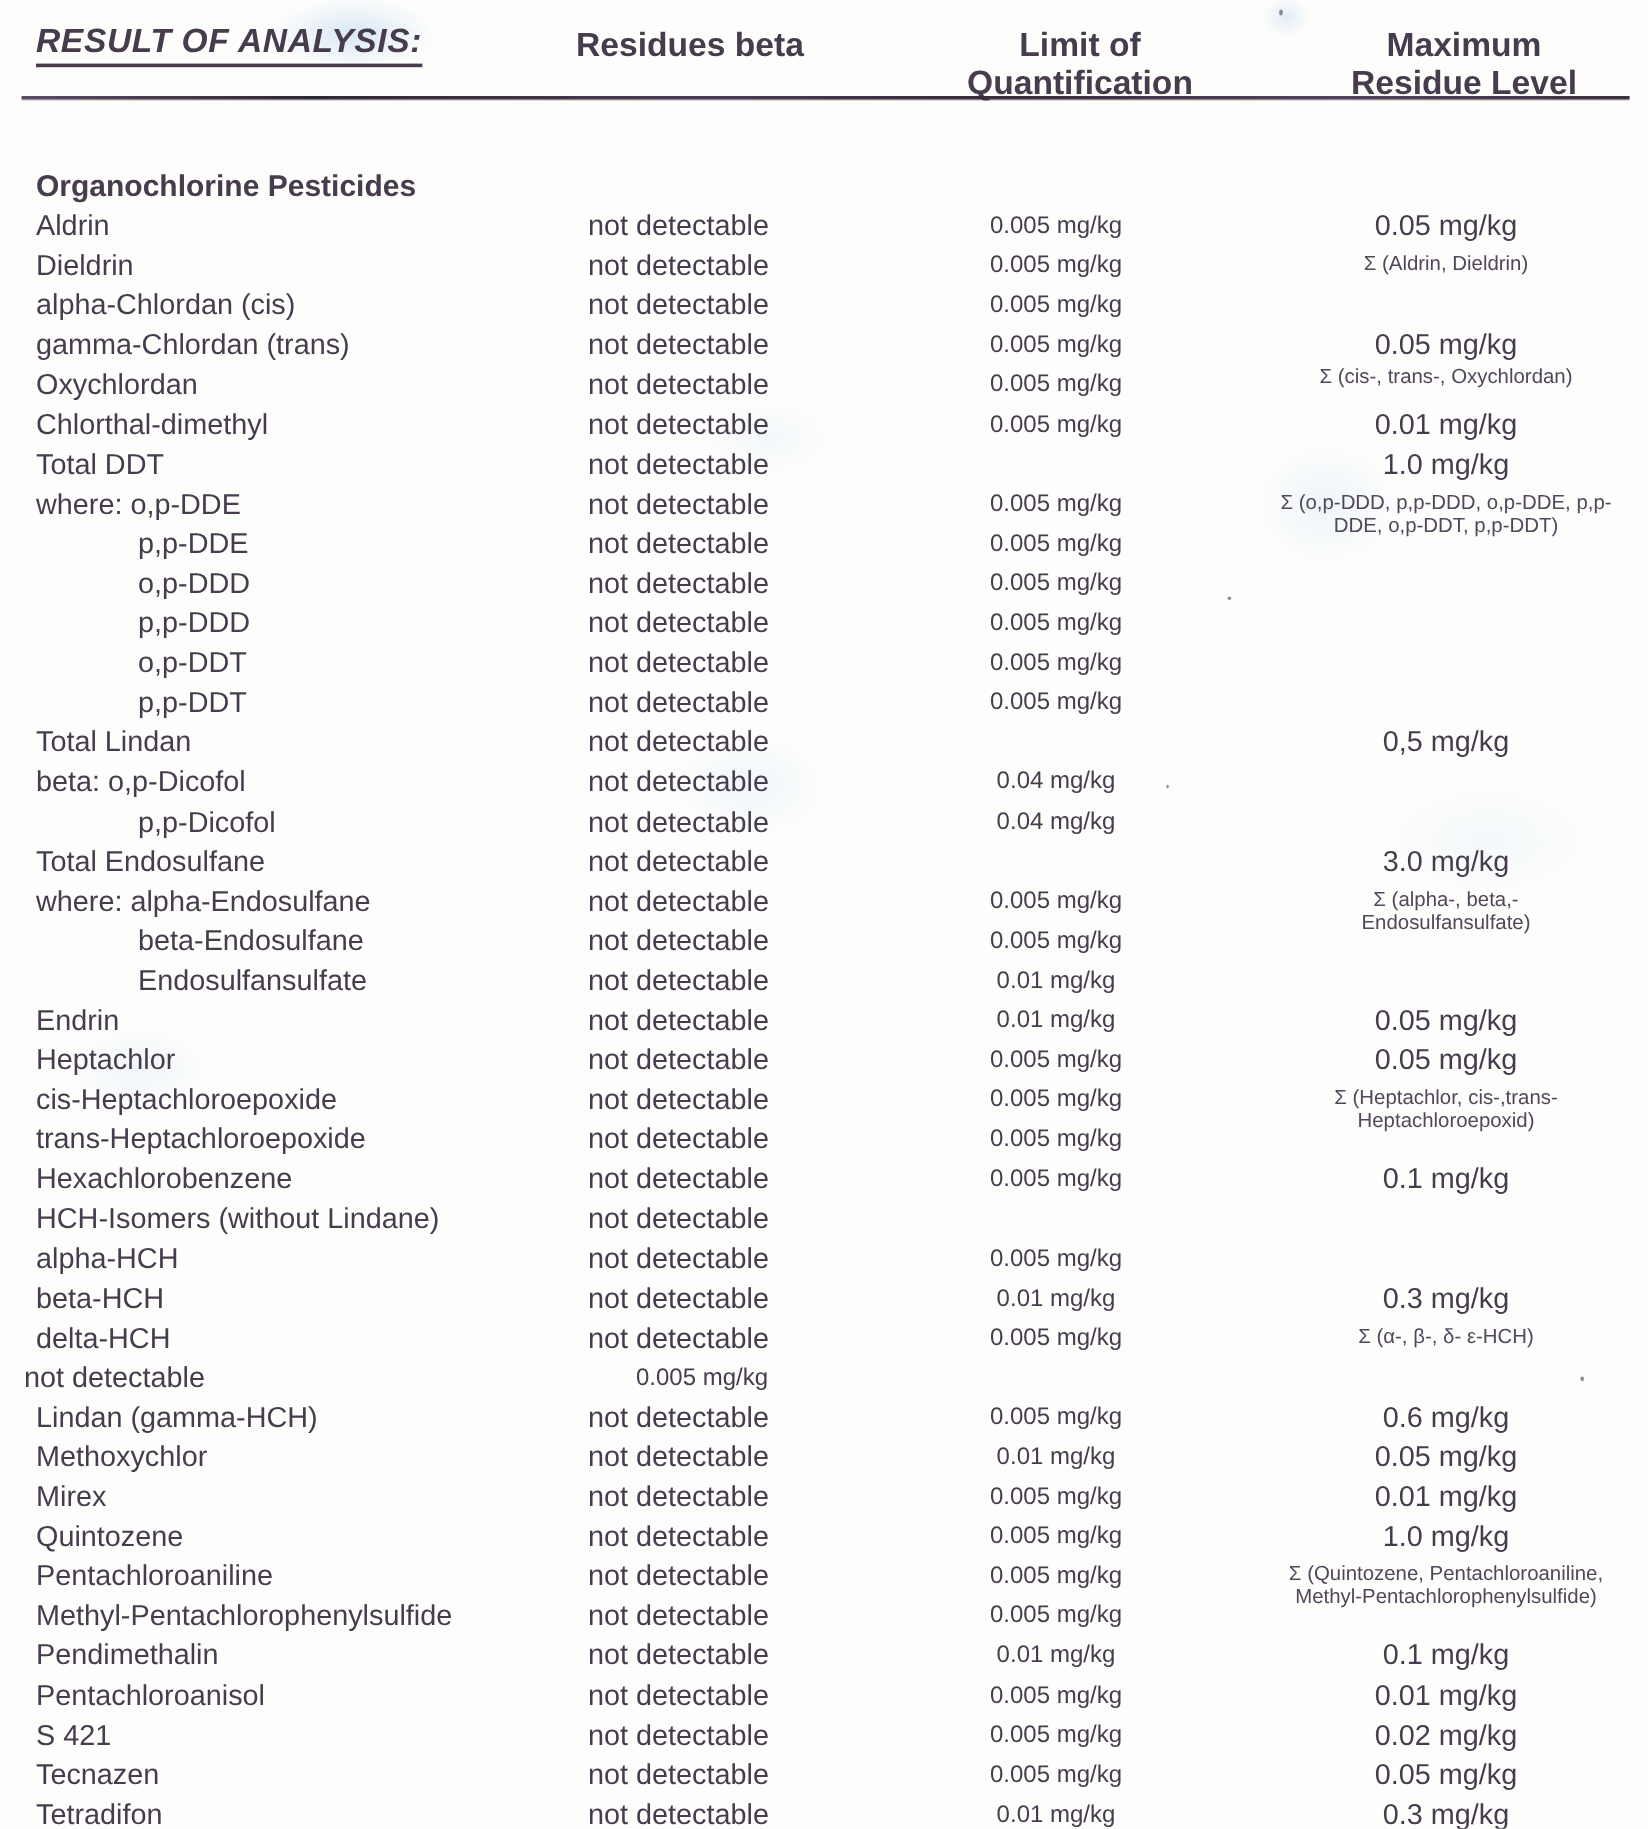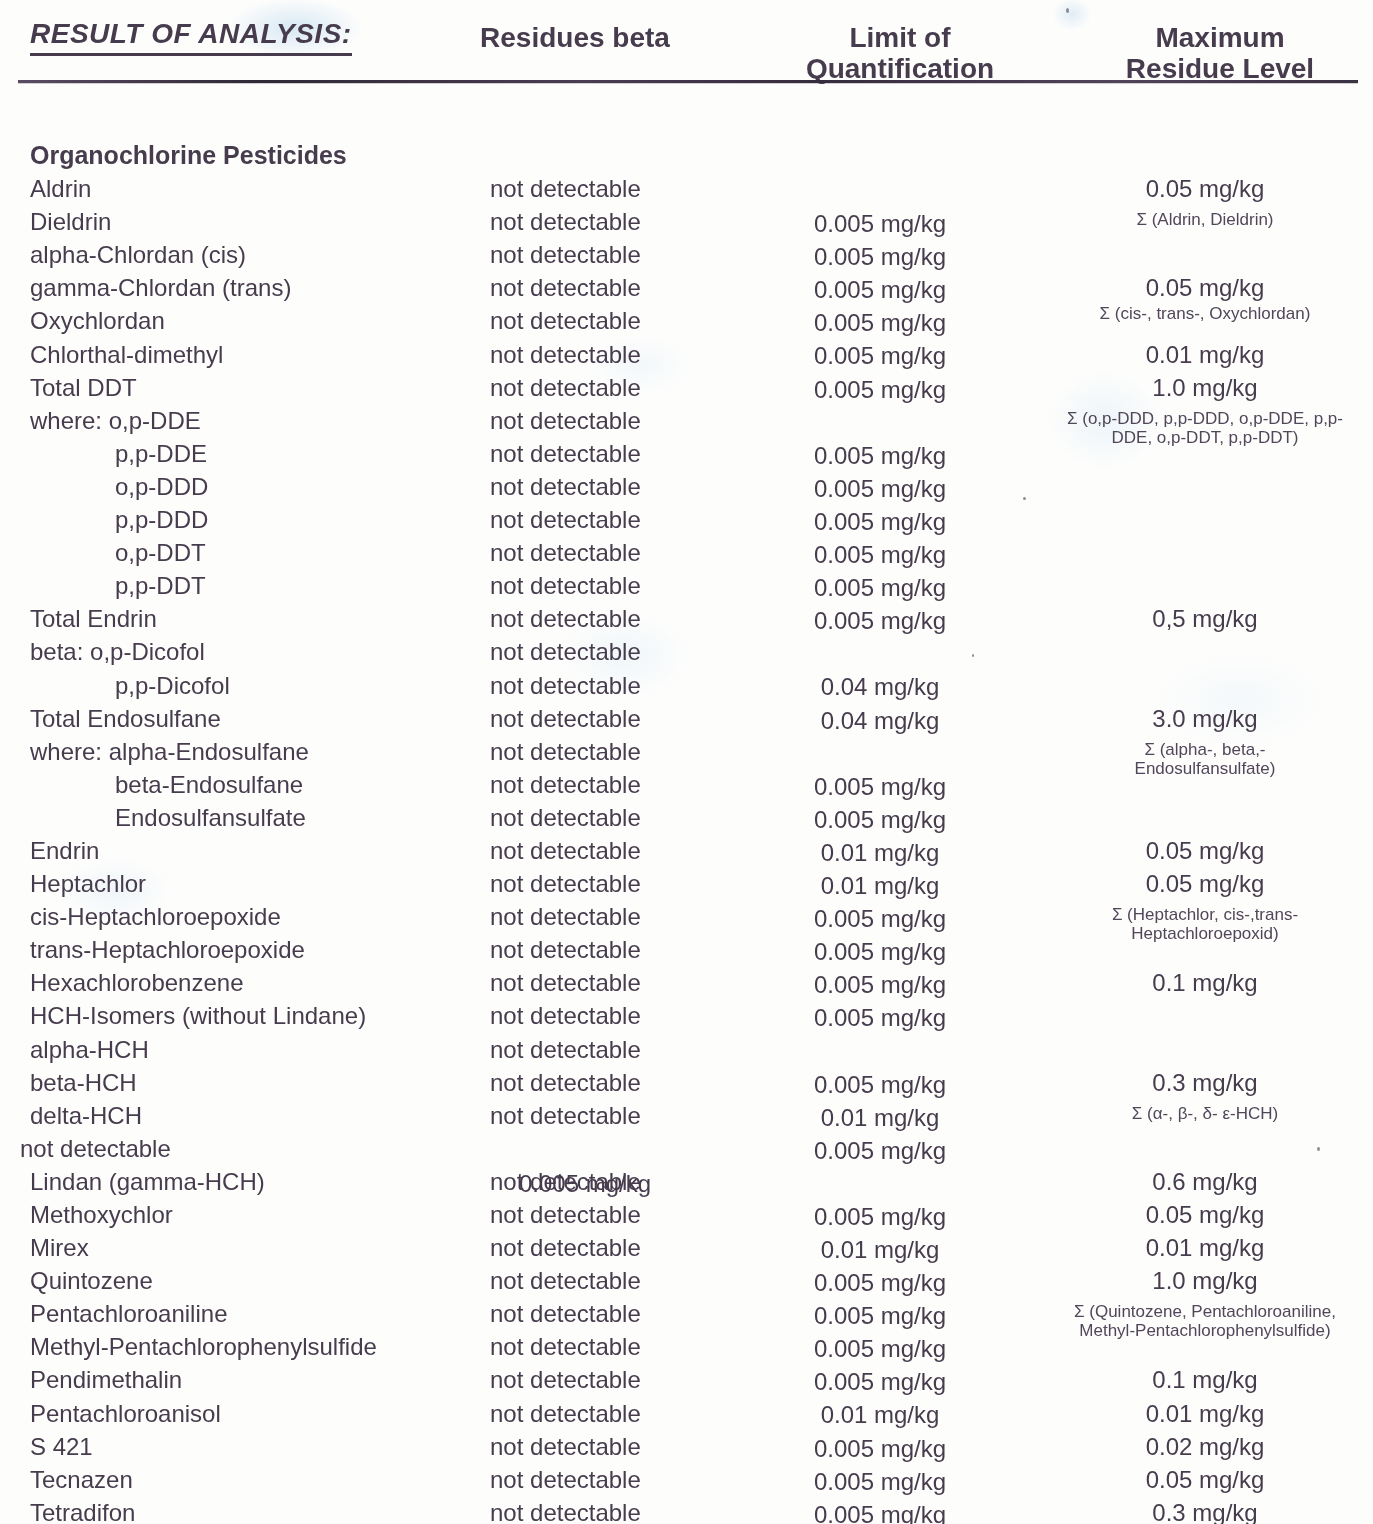--- a/index.html
+++ b/index.html
@@ -53,21 +53,21 @@
   .rows{position:absolute;left:0;top:139px;width:100%;z-index:2;}
   .section-title{
     height:var(--row-h);line-height:var(--row-h);
     padding-left:30px;font-size:25px;font-weight:bold;white-space:nowrap;
   }
   .row{display:grid;grid-template-columns:470px 230px 360px 290px;height:var(--row-h);}
   .c{white-space:nowrap;overflow:visible;}
   .name{padding-left:30px;font-size:24px;line-height:var(--row-h);}
   .row.indent .name{padding-left:115px;}
   .residues{padding-left:20px;font-size:24px;line-height:var(--row-h);}
-  .loq{text-align:center;font-size:24px;line-height:var(--row-h);margin-top:35px;}
+  .loq{text-align:center;font-size:20px;line-height:var(--row-h);}
   .mrl{text-align:center;font-size:24px;}
   .mrl-value{line-height:var(--row-h);}
   .mrl-note{font-size:17px;line-height:19px;color:var(--ink-soft);}
   .mrl-note:first-child{padding-top:5px;}
 </style>
 </head>
 <body>
 
 <div class="page">
   <div class="speck a"></div>
@@ -212,21 +212,21 @@
       <div class="row indent">
     <div class="c name">p,p-DDT</div>
     <div class="c residues">not detectable</div>
     <div class="c loq">0.005 mg/kg</div>
     <div class="c mrl">
       
       
     </div>
   </div>
       <div class="row">
-    <div class="c name">Total Endrin</div>
+    <div class="c name">Total Lindan</div>
     <div class="c residues">not detectable</div>
     <div class="c loq"></div>
     <div class="c mrl">
       <div class="mrl-value">0,5 mg/kg</div>
 
     </div>
   </div>
       <div class="row">
     <div class="c name">beta: o,p-Dicofol</div>
     <div class="c residues">not detectable</div>

